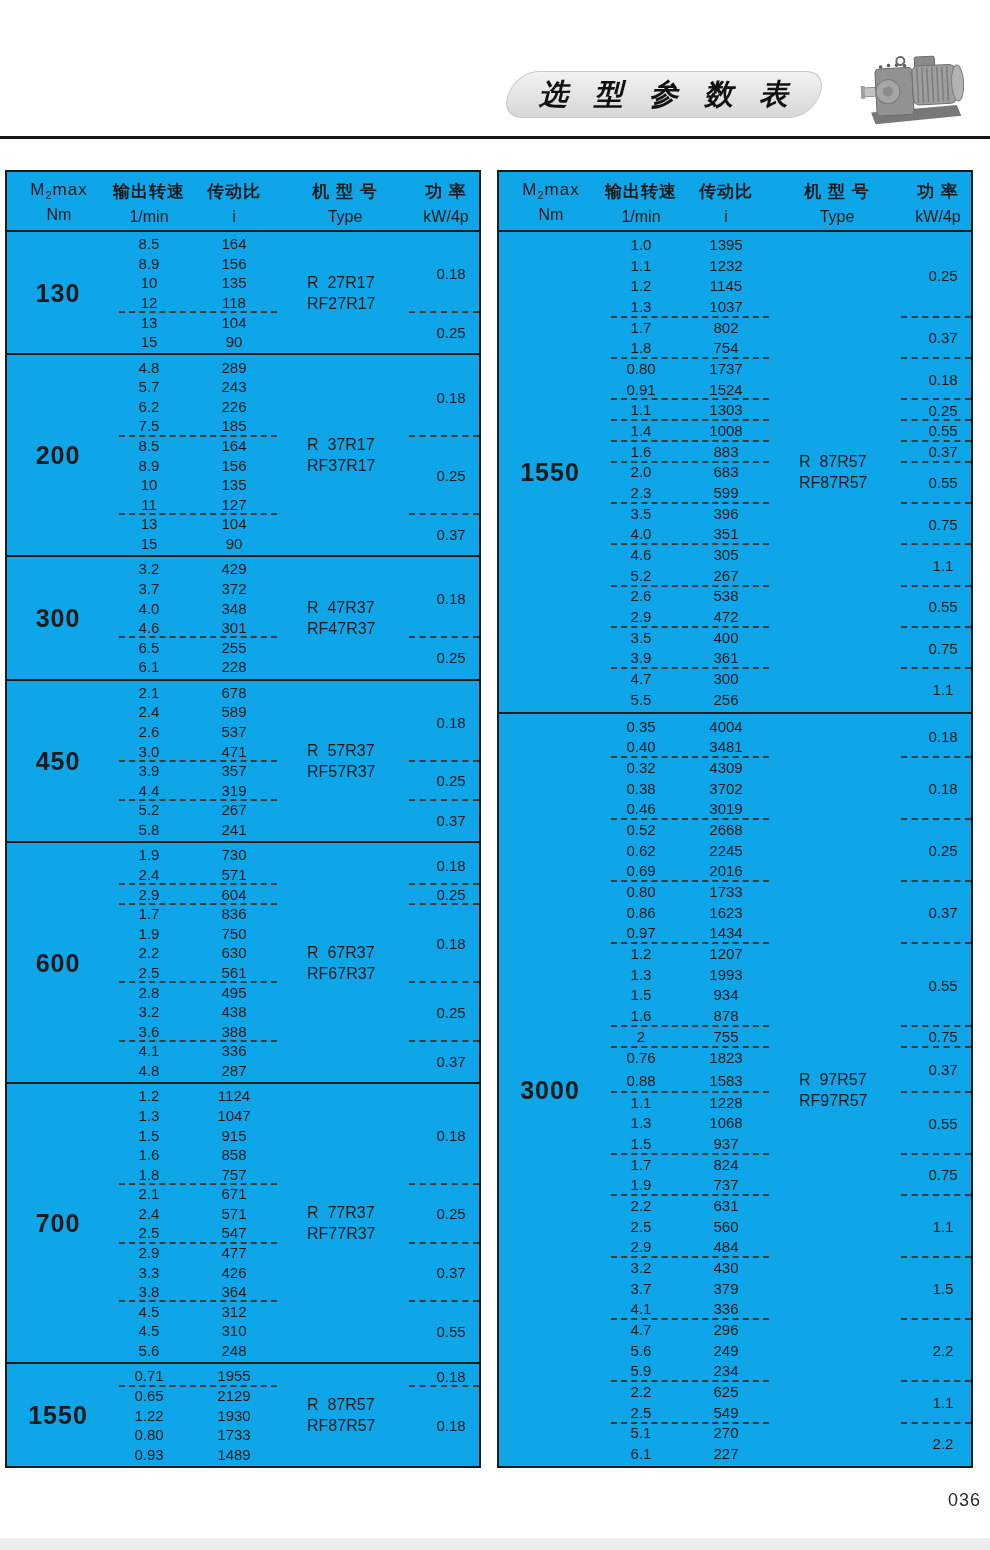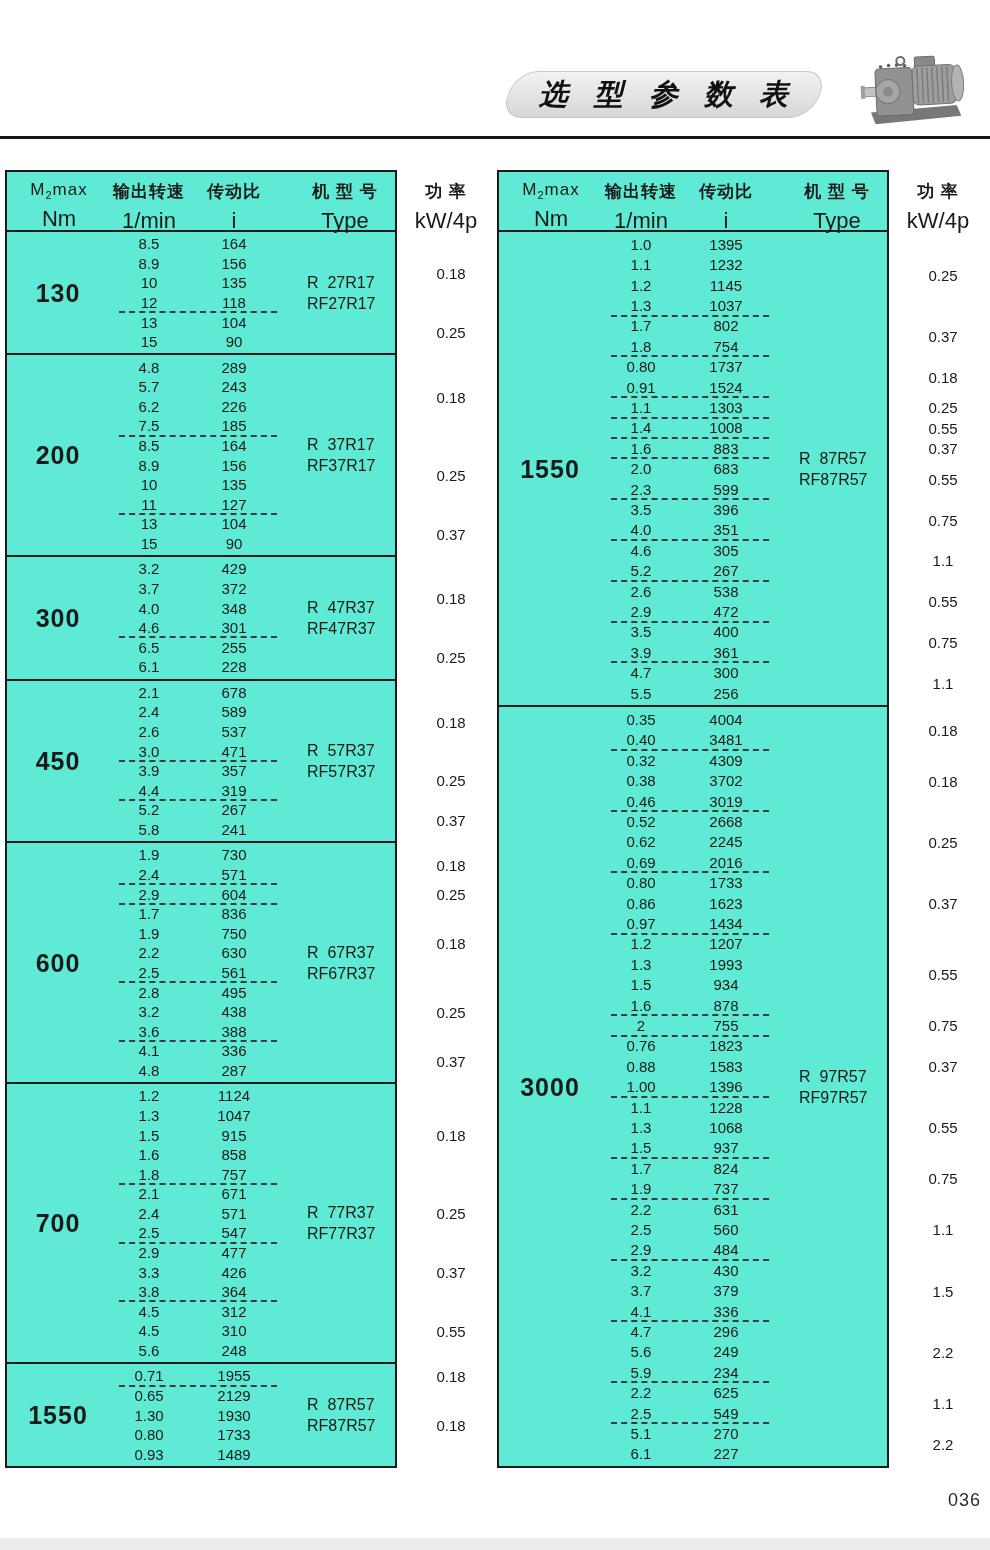--- a/index.html
+++ b/index.html
@@ -12,36 +12,36 @@
             background:linear-gradient(180deg,#f2f2f2 0%,#e3e3e3 55%,#d7d7d7 100%);
             border:1px solid #c9c9c9;
             display:flex; align-items:center; justify-content:center; }
   .banner-text { transform:skewX(20deg); font-style:italic; font-weight:bold;
                  font-size:29px; letter-spacing:9px; padding-left:9px; color:#111;
                  white-space:nowrap; }
   .motor { position:absolute; left:860px; top:52px; width:118px; height:80px; }
   .hrule { position:absolute; left:0; top:136px; width:990px; height:3px; background:#151515; }
 
   
-  .ptable { position:absolute; top:170px; width:392px; height:1298px;
+  .ptable { position:absolute; top:170px; width:476px; height:1298px;
             border:2px solid #1a1a1a; display:flex; flex-direction:column;
-            background:#5eead4; font-size:15px; }
+            background:#0ea5e9; font-size:15px; }
   .ptable.left  { left:5px; }
   .ptable.right { left:497px; }
 
   .thead { flex:none; height:60px; border-bottom:2px solid #1a1a1a; position:relative; }
   .hc { position:absolute; top:0; height:100%; text-align:center; }
   .hc-torque { left:0;    width:104px; }
   .hc-speed  { left:88px; width:108px; }
   .hc-ratio  { left:178px;width:98px;  }
   .hc-type   { left:282px;width:112px; }
   .hc-power  { left:392px;width:94px;  }
   .h1 { display:block; margin-top:8px;  font-size:17px; font-weight:bold; letter-spacing:1px; }
   .h1.latin { font-weight:normal; font-size:17px; }
-  .h2 { display:block; margin-top:5px;  font-size:22px; }
+  .h2 { display:block; margin-top:5px;  font-size:16px; }
   .h1 sub { font-size:11px; }
 
   .tbody { flex:1; display:flex; flex-direction:column; }
 
   .group { position:relative; display:flex; flex-direction:column; padding:2px 0; }
   .group + .group { border-top:2px solid #1a1a1a; }
 
   .torque { position:absolute; left:0; top:50%; transform:translateY(-50%);
             width:102px; text-align:center; font-weight:bold; font-size:25px;
             letter-spacing:1px; }
@@ -496,21 +496,21 @@
         <div class="dashsep">
           <i class="dl"></i>
           <i class="dr"></i>
         </div>
         <div class="subgroup" style="flex-grow: 4;">
           <div class="srow">
             <span class="c-speed">0.65</span>
             <span class="c-ratio">2129</span>
           </div>
           <div class="srow">
-            <span class="c-speed">1.30</span>
+            <span class="c-speed">1.22</span>
             <span class="c-ratio">1930</span>
           </div>
           <div class="srow">
             <span class="c-speed">0.80</span>
             <span class="c-ratio">1733</span>
           </div>
           <div class="srow">
             <span class="c-speed">0.93</span>
             <span class="c-ratio">1489</span>
           </div>
@@ -833,24 +833,20 @@
         </div>
         <div class="subgroup" style="flex-grow: 3;">
           <div class="srow">
             <span class="c-speed">0.76</span>
             <span class="c-ratio">1823</span>
           </div>
           <div class="srow">
             <span class="c-speed">0.88</span>
             <span class="c-ratio">1583</span>
           </div>
-          <div class="srow">
-            <span class="c-speed">1.00</span>
-            <span class="c-ratio">1396</span>
-          </div>
           <div class="power">0.37</div>
         </div>
         <div class="dashsep">
           <i class="dl"></i>
           <i class="dr"></i>
         </div>
         <div class="subgroup" style="flex-grow: 3;">
           <div class="srow">
             <span class="c-speed">1.1</span>
             <span class="c-ratio">1228</span>

